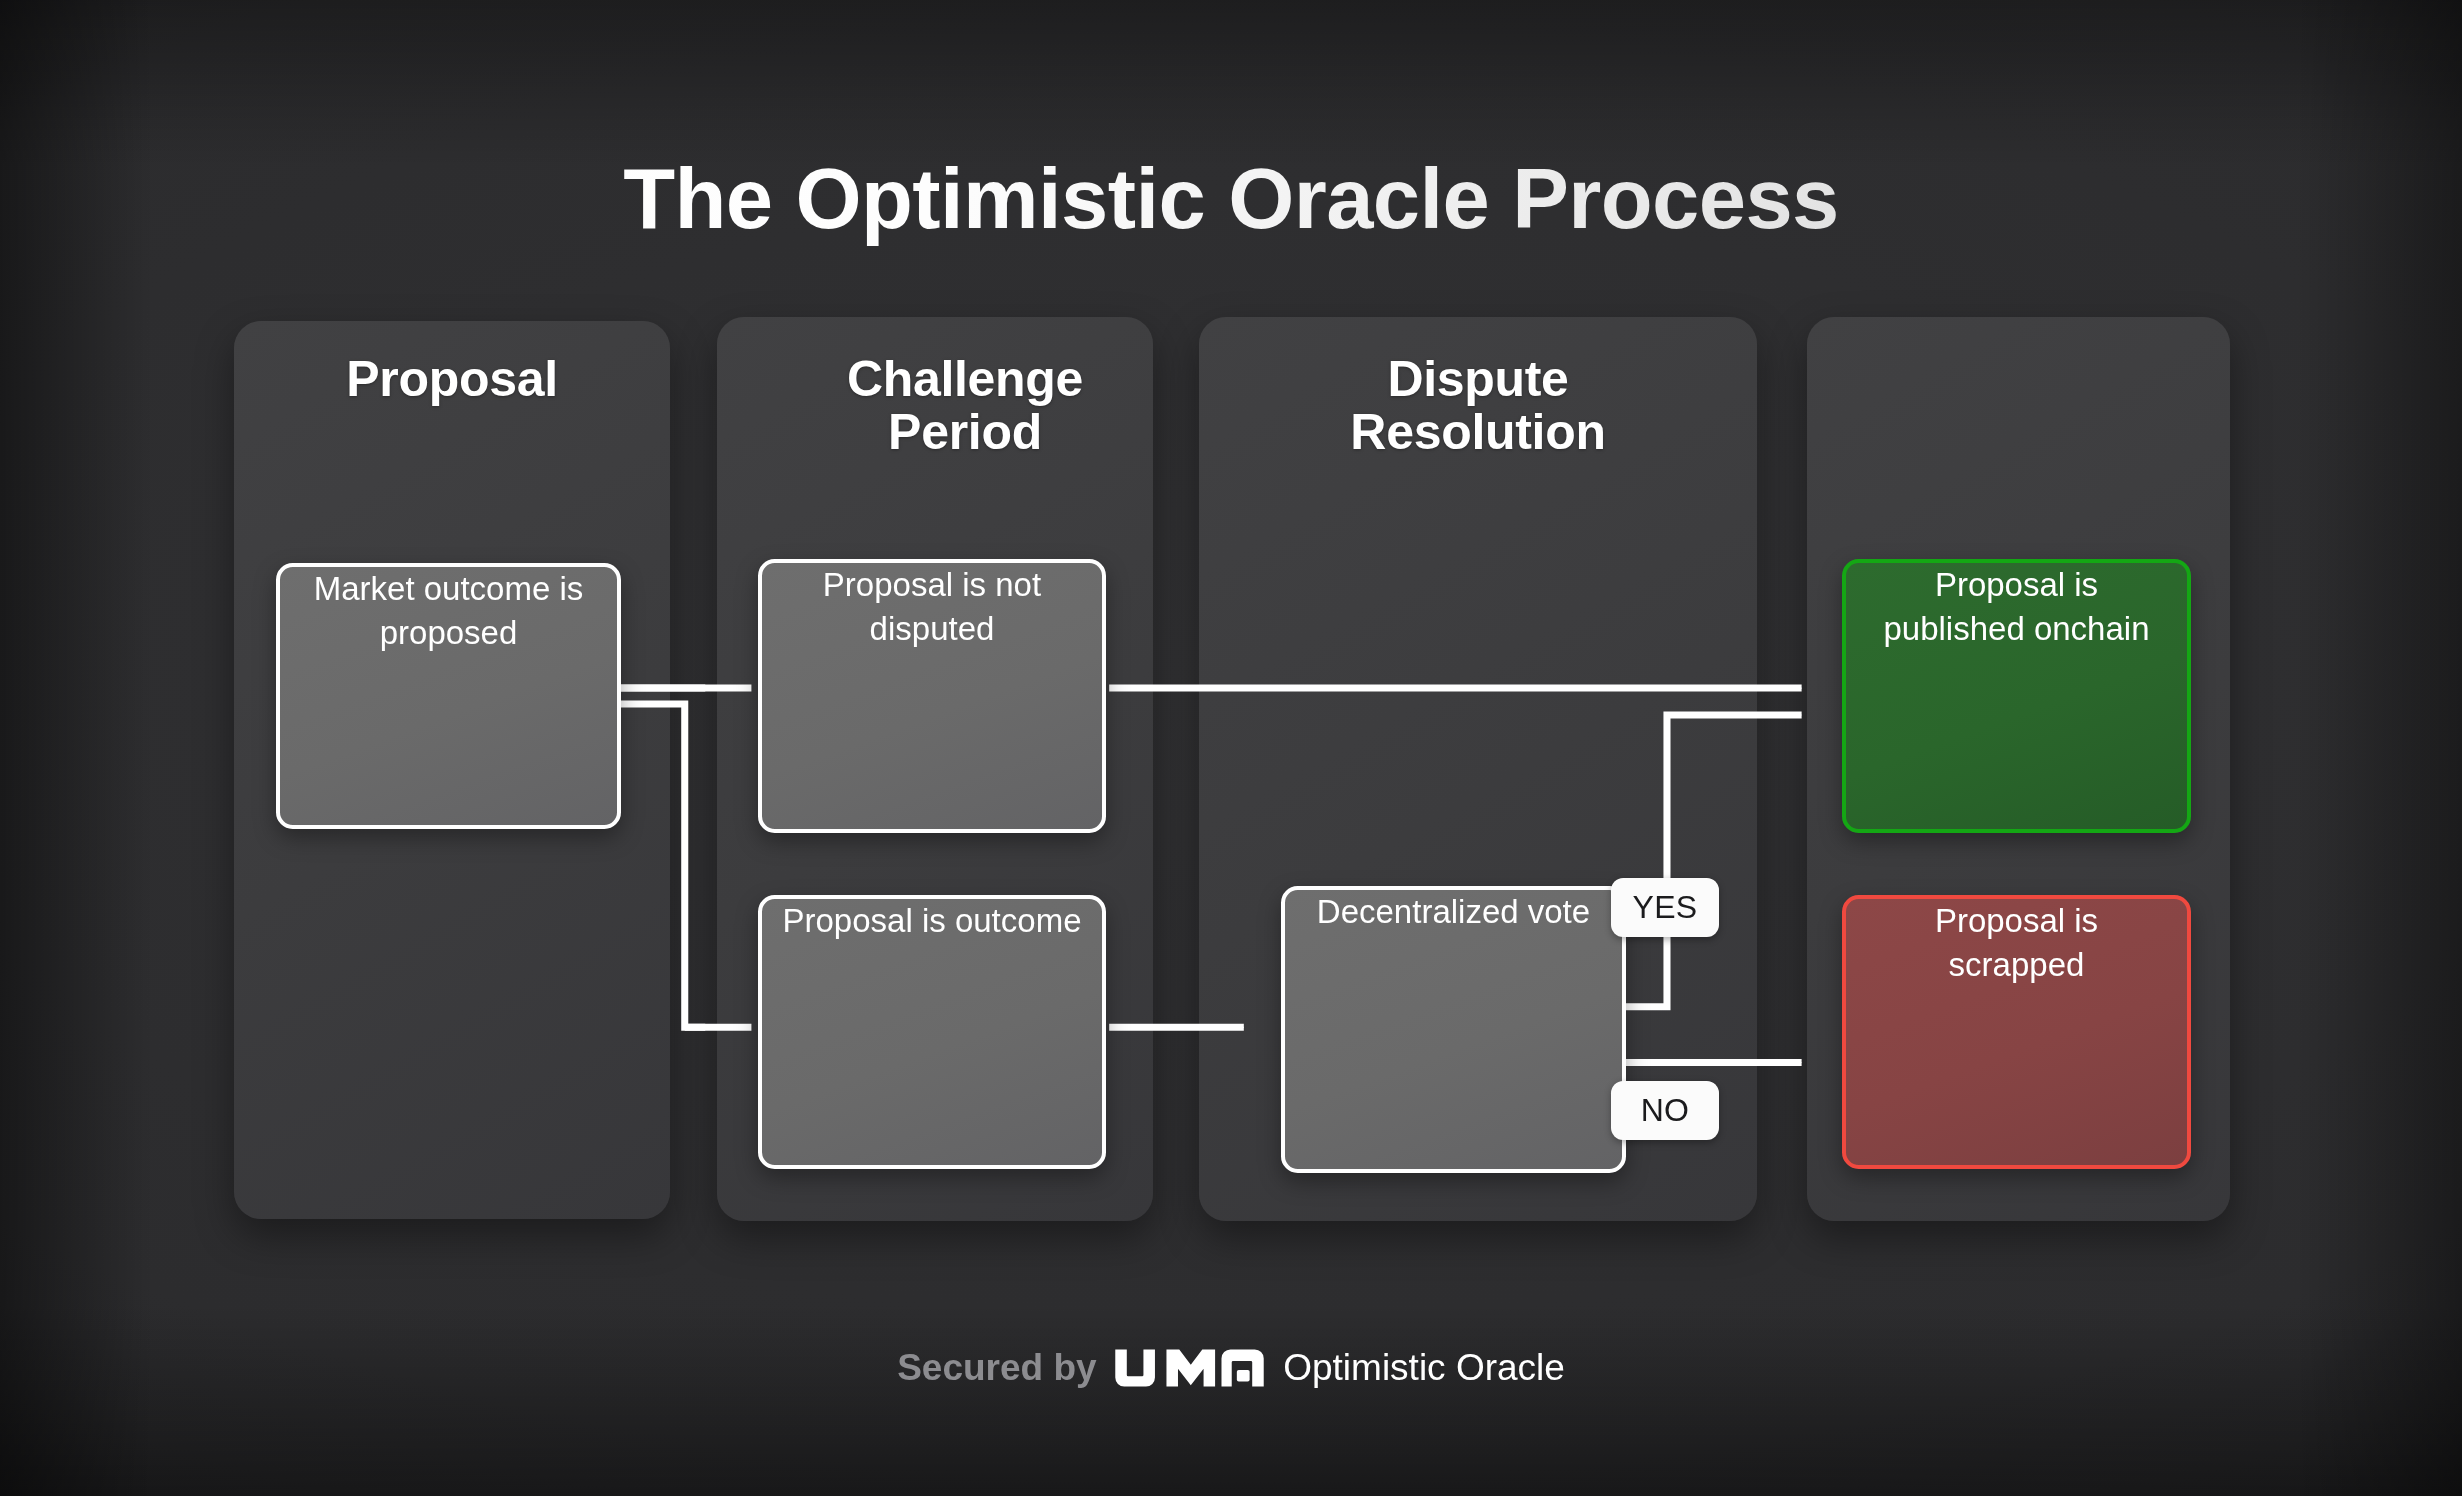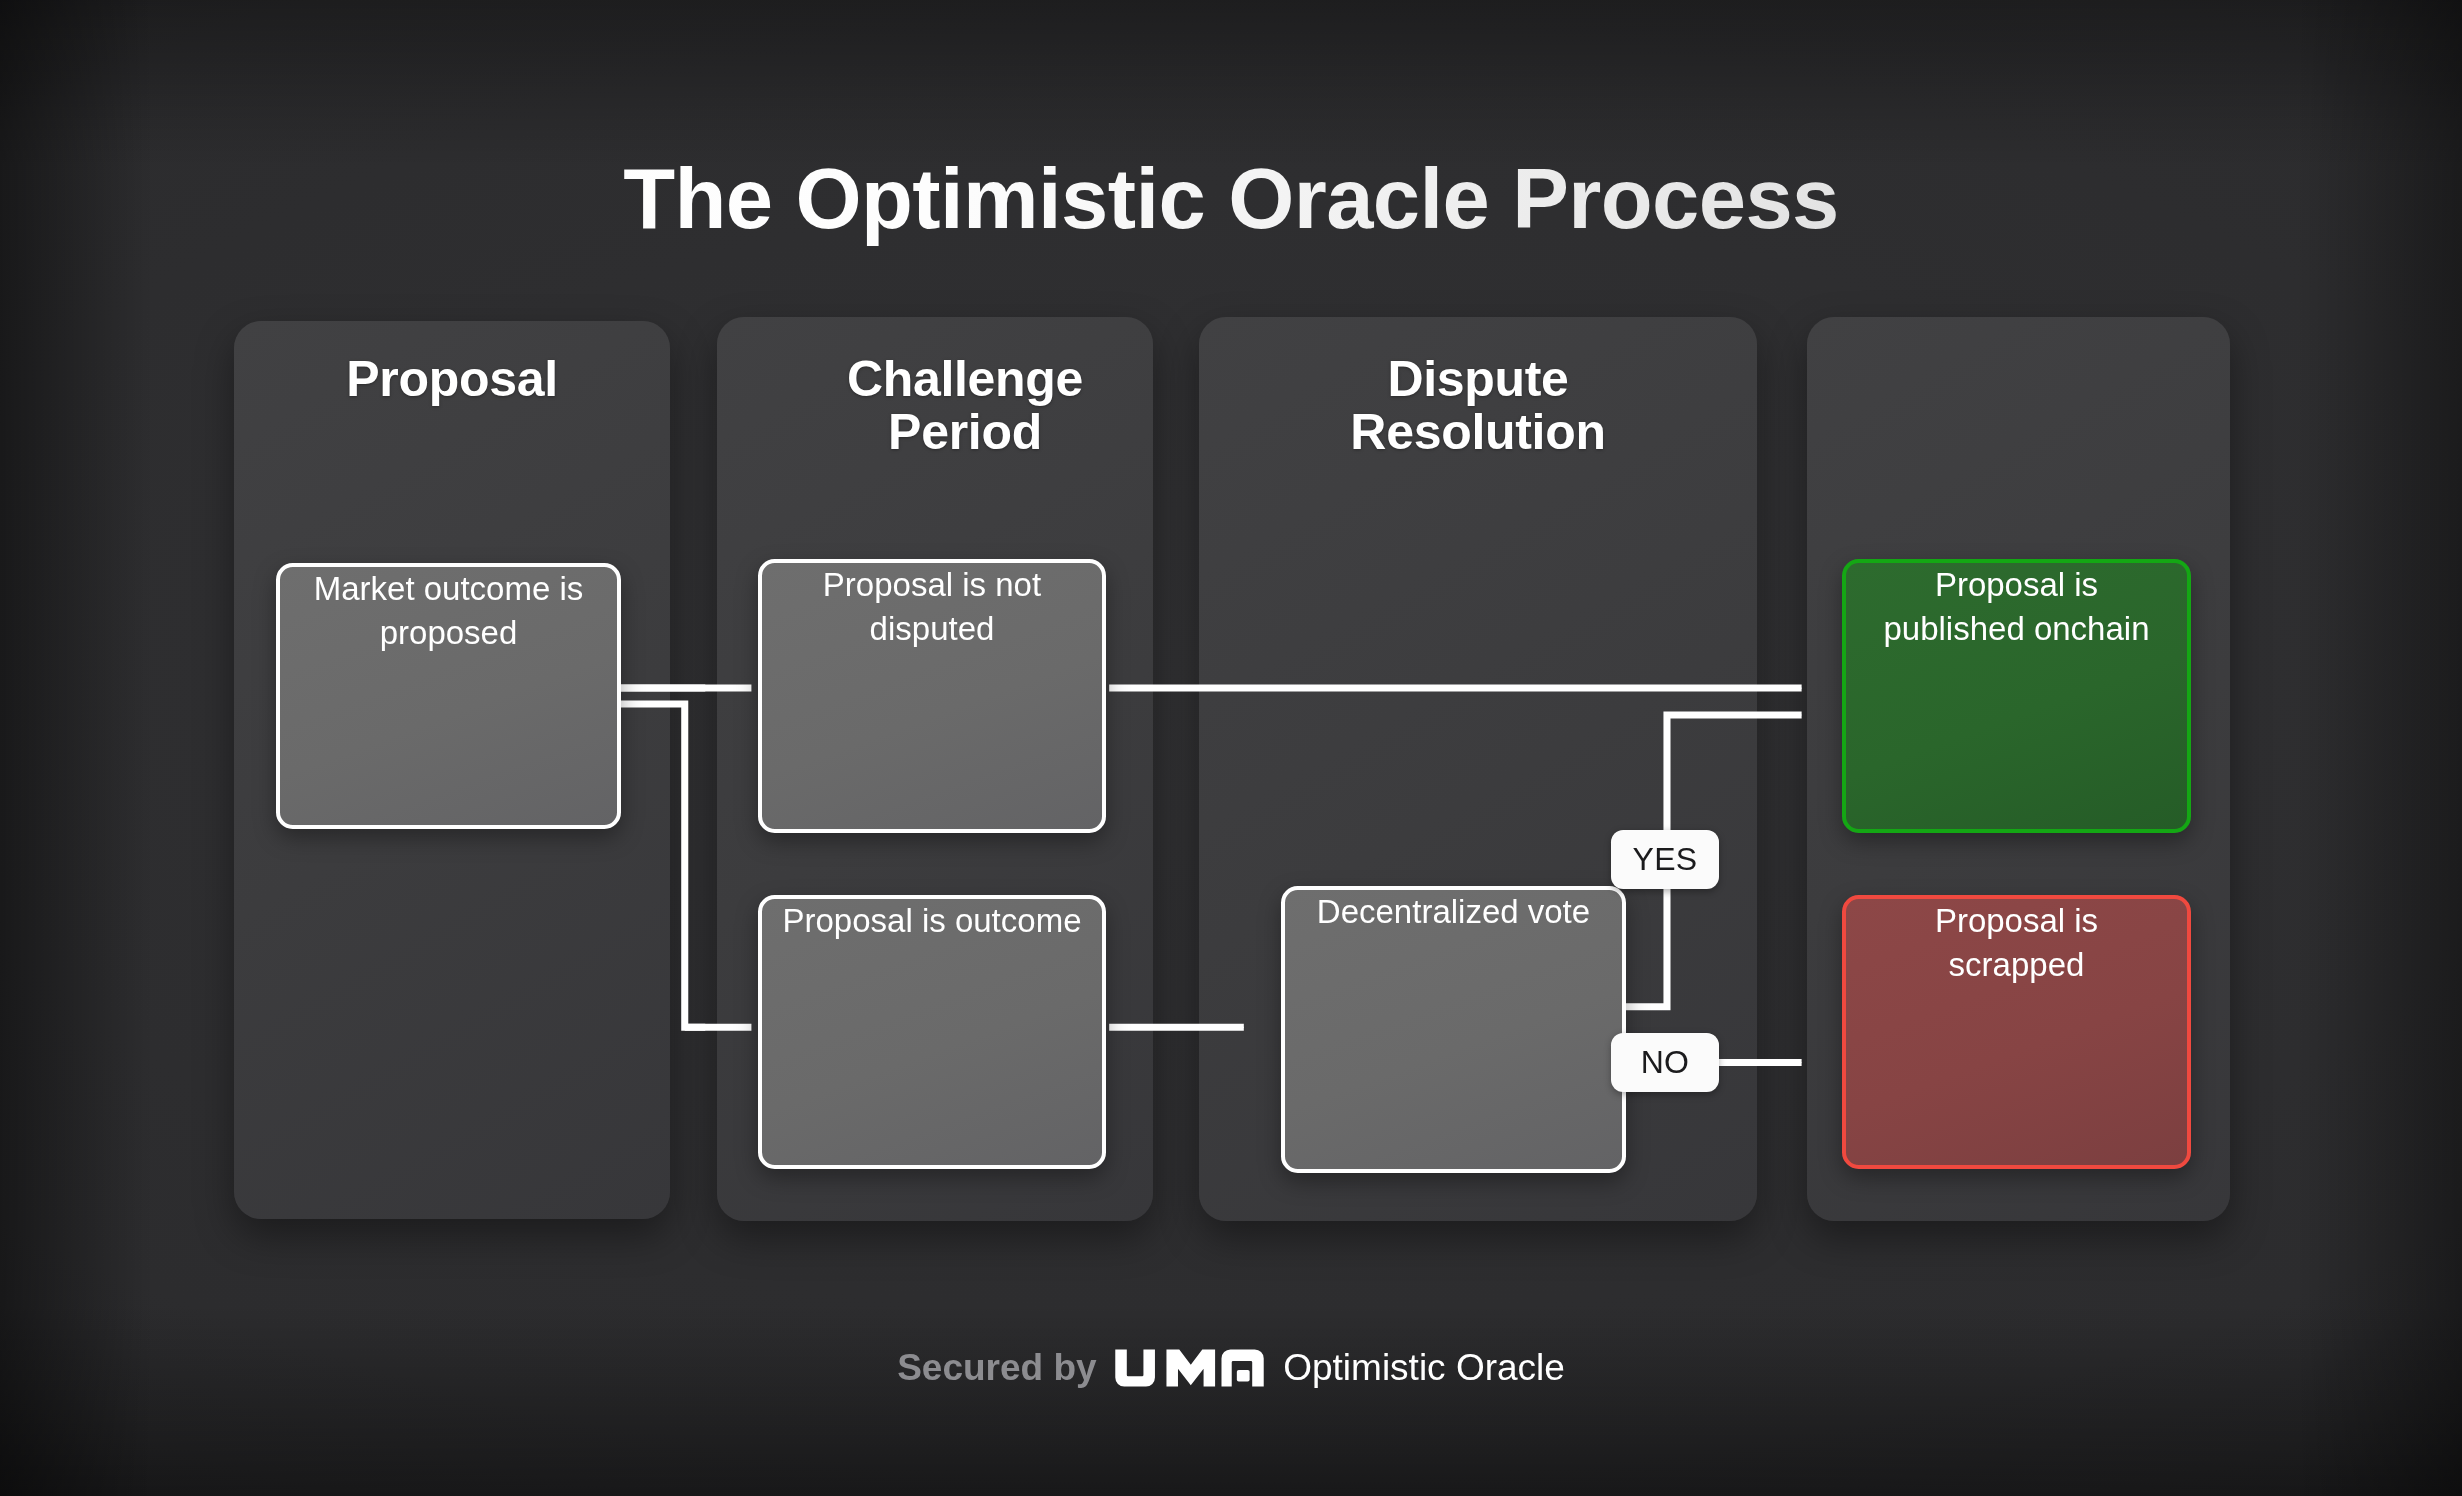--- a/index.html
+++ b/index.html
@@ -54,20 +54,21 @@
   }
   .node.red{
     background:linear-gradient(160deg,#8d4747 0%,#874444 55%,#7c3f40 100%);
     border:4.5px solid #f0493f;
   }
   .pill{
     position:absolute;background:#fbfbfb;border-radius:12.2px;
     display:flex;align-items:center;justify-content:center;
     color:#1b1b1d;font-size:32px;font-weight:400;letter-spacing:0.3px;
     box-shadow:0 2.6px 7.7px rgba(0,0,0,.3);
+    margin-top:48px;
   }
   .edges{position:absolute;left:0;top:0;width:2462px;height:1496px;}
   
   .footer{
     position:absolute;left:0;width:2462px;top:1347px;
     display:flex;align-items:center;justify-content:center;gap:14px;
   }
   .f-secured{color:#8c8c90;font-size:37px;font-weight:700;}
   .f-oracle{color:#ffffff;font-size:37px;font-weight:400;}
   .uma-logo{display:flex;align-items:flex-end;gap:5.8px;height:40px;margin:0 3.8px;}

